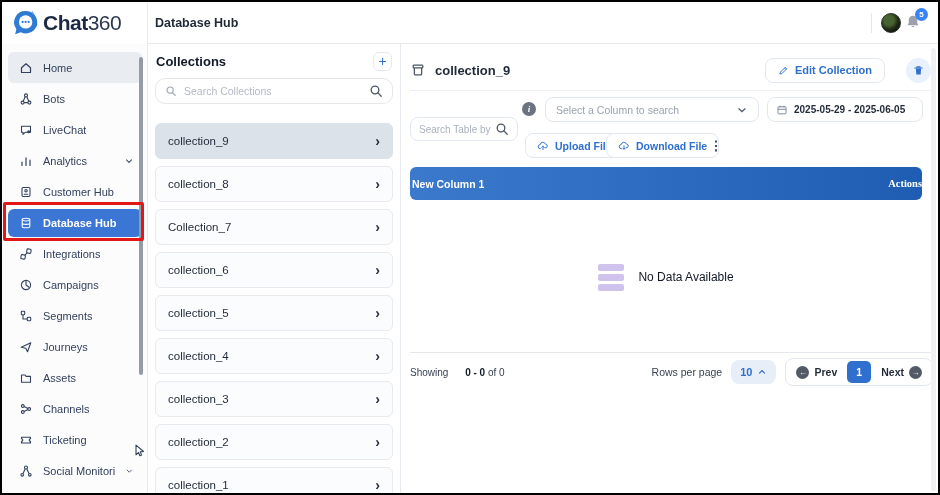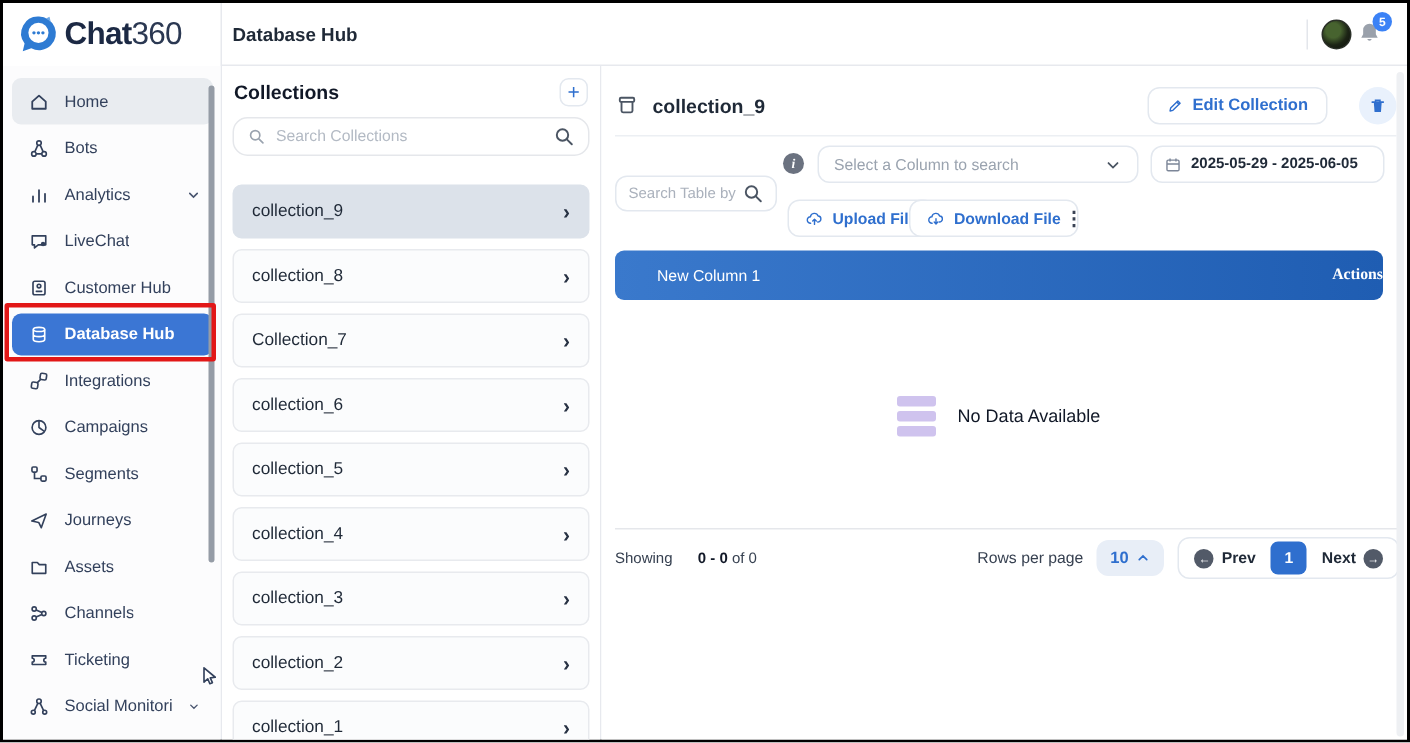--- a/index.html
+++ b/index.html
@@ -93,21 +93,21 @@
               font-size:10.5px; font-weight:600; display:flex; align-items:center; gap:6px; padding:0 11px; cursor:pointer;
               font-family:"Liberation Sans", sans-serif; }
   .file-btn svg { width:12px; height:12px; }
   .upload-btn { left:124px; top:89px; }
   .download-btn { left:205px; top:89px; }
   .kebab { position:absolute; left:306px; top:89px; width:18px; height:25px; display:flex; align-items:center; justify-content:center;
            font-size:13px; font-weight:700; color:#3a4354; cursor:pointer; letter-spacing:0; }
 
   .thead { position:absolute; left:9px; top:123px; width:512px; height:33px; border-radius:6px;
            background:linear-gradient(90deg,#3a79cc,#1f5db2); color:#fff; display:flex; align-items:center; }
-  .th-col1 { font-size:10.5px; font-weight:400; padding-left:28px; }
+  .th-col1 { font-size:10.5px; font-weight:700; padding-left:2px; }
   .th-actions { position:absolute; left:0; right:0; text-align:right; font-size:10.5px; font-weight:700;font-family:Liberation Serif, serif; }
 
   .empty-wrap { position:absolute; left:9px; top:198px; width:512px; height:70px; display:flex; align-items:center; justify-content:center; gap:14px; }
   .empty-bars { display:flex; flex-direction:column; gap:3px; }
   .empty-bars i { display:block; width:26px; height:7px; border-radius:2px; background:#cfc3ee; }
   .empty-text { font-size:12px; color:#111827; }
 
   .pag-divider { position:absolute; left:9px; right:9px; top:308px; height:1px; background:#e5e7eb; }
   .pag-row { position:absolute; left:9px; right:9px; top:312px; height:32px; display:flex; align-items:center; }
   .showing { font-size:10px; color:#374151; }
@@ -171,37 +171,37 @@
             <circle cx="7" cy="3.4" r="1.5"></circle>
             <circle cx="3.6" cy="10.6" r="1.5"></circle>
             <circle cx="10.4" cy="10.6" r="1.5"></circle>
             <path d="M6.2 4.7 4.2 9.2M7.8 4.7l2 4.5M5.1 10.6h3.8"></path>
           </svg>
         </span>
       <span class="sb-label">Bots</span>
     </div>
     <div class="sb-item">
       <span class="sb-icon">
+          <svg viewBox="0 0 14 14" fill="none" stroke="currentColor" stroke-width="1.1" stroke-linejoin="round">
+            <path d="M2.5 3.2h9v6h-5L4 11.3V9.2H2.5z"></path>
+            <circle cx="9.7" cy="8.7" r="1.5" fill="currentColor" stroke="none"></circle>
+          </svg>
+        </span>
+      <span class="sb-label">LiveChat</span>
+    </div>
+    <div class="sb-item">
+      <span class="sb-icon">
           <svg viewBox="0 0 14 14" fill="none" stroke="currentColor" stroke-width="1.2" stroke-linecap="round">
             <path d="M3 11.5V8M7 11.5V3.8M11 11.5V6.2"></path>
           </svg>
         </span>
       <span class="sb-label">Analytics</span>
       <svg class="sb-chev" viewBox="0 0 14 14" fill="none" stroke="currentColor" stroke-width="1.5" stroke-linecap="round">
           <path d="M3.5 5.5 7 9l3.5-3.5"></path>
         </svg>
-    </div>
-    <div class="sb-item">
-      <span class="sb-icon">
-          <svg viewBox="0 0 14 14" fill="none" stroke="currentColor" stroke-width="1.1" stroke-linejoin="round">
-            <path d="M2.5 3.2h9v6h-5L4 11.3V9.2H2.5z"></path>
-            <circle cx="9.7" cy="8.7" r="1.5" fill="currentColor" stroke="none"></circle>
-          </svg>
-        </span>
-      <span class="sb-label">LiveChat</span>
     </div>
     <div class="sb-item">
       <span class="sb-icon">
           <svg viewBox="0 0 14 14" fill="none" stroke="currentColor" stroke-width="1.1">
             <rect x="3" y="2.5" width="8" height="9" rx="1.2"></rect>
             <circle cx="7" cy="5.7" r="1.2"></circle>
             <path d="M5.2 9.2h3.6" stroke-linecap="round"></path>
           </svg>
         </span>
       <span class="sb-label">Customer Hub</span>

